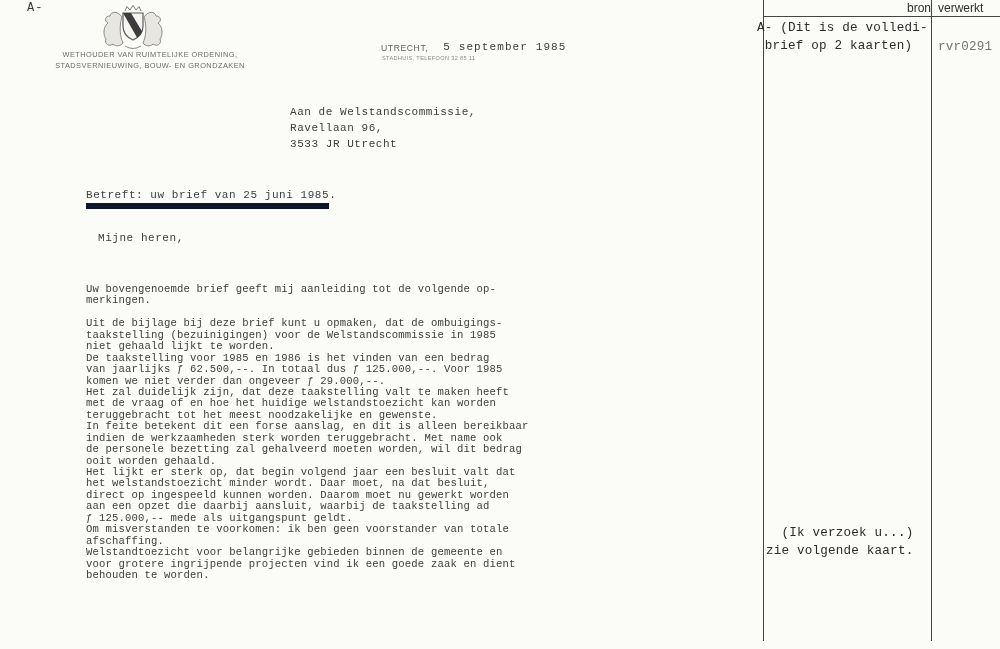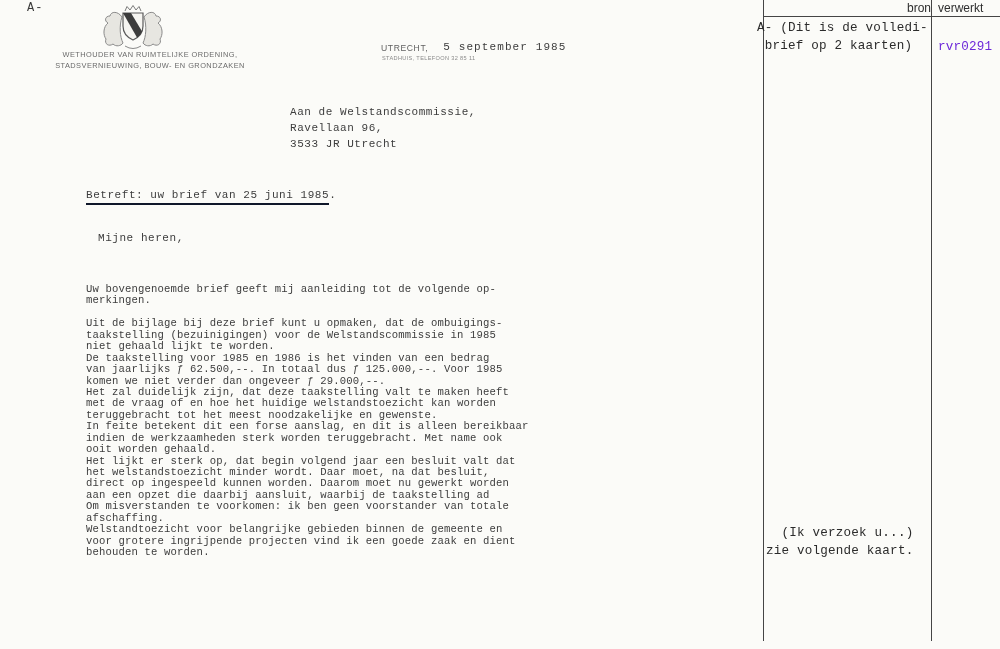--- a/index.html
+++ b/index.html
@@ -31,40 +31,40 @@
   .dateline{left:381px;top:41px;display:flex;align-items:flex-end;gap:15px;}
   .dateline .city{font-family:"Liberation Sans",sans-serif;font-size:8.6px;letter-spacing:0.6px;color:#5f5f5f;}
   .dateline .date{font-family:"Liberation Mono",monospace;font-size:11px;letter-spacing:1.1px;color:#3d3d3d;}
   .date-sub{left:382px;top:55px;font-family:"Liberation Sans",sans-serif;font-size:5.6px;letter-spacing:0.35px;color:#8a8a8a;}
 
   
   .recipient{left:290px;top:104px;font-size:11px;letter-spacing:0.55px;line-height:16px;}
 
   
   .subject{left:86px;top:189px;font-size:11px;letter-spacing:0.55px;}
-  .subject .u{border-bottom:2px solid #0f172a;padding-bottom:1.5px;}
+  .subject .u{border-bottom:6px solid #0f172a;padding-bottom:1.5px;}
 
   
   .salutation{left:86px;top:232px;font-size:11px;letter-spacing:0.55px;padding-left:12px;}
 
   
   .body-block{left:86px;top:284px;font-size:10.6px;letter-spacing:0.15px;}
   .body-block .ln{height:11.45px;line-height:11.45px;}
 
   
   .vline{top:0;width:1px;height:641px;background:#454545;}
   .vline.left{left:763px;}
   .vline.mid{left:931px;}
   .hline{left:763px;top:16px;width:237px;height:1px;background:#454545;}
   .col-header{top:1px;font-family:"Liberation Sans",sans-serif;font-size:12px;color:#2e2e2e;}
   .col-header.bron{left:763px;width:168px;text-align:right;}
   .col-header.verwerkt{left:938px;}
   .margin-note{font-size:12.6px;letter-spacing:0.2px;line-height:17.5px;color:#2b2b2b;}
   .note-top{left:757px;top:20px;}
-  .verwerkt-code{left:938px;top:40px;font-size:12.6px;letter-spacing:0.2px;color:#6d28d9;}
+  .verwerkt-code{left:938px;top:40px;font-size:12.6px;letter-spacing:0.2px;color:#737373;}
   .note-bottom{left:766px;top:525px;text-align:right;}
 </style>
 </head>
 <body>
 
 <div class="abs corner-mark">A-</div>
 
 <div class="abs logo">
   <svg width="66" height="48" viewBox="0 0 66 48" xmlns="http://www.w3.org/2000/svg">
     <defs>
@@ -118,25 +118,27 @@
     <div class="ln">taakstelling (bezuinigingen) voor de Welstandscommissie in 1985</div>
     <div class="ln">niet gehaald lijkt te worden.</div>
     <div class="ln">De taakstelling voor 1985 en 1986 is het vinden van een bedrag</div>
     <div class="ln">van jaarlijks ƒ 62.500,--. In totaal dus ƒ 125.000,--. Voor 1985</div>
     <div class="ln">komen we niet verder dan ongeveer ƒ 29.000,--.</div>
     <div class="ln">Het zal duidelijk zijn, dat deze taakstelling valt te maken heeft</div>
     <div class="ln">met de vraag of en hoe het huidige welstandstoezicht kan worden</div>
     <div class="ln">teruggebracht tot het meest noodzakelijke en gewenste.</div>
     <div class="ln">In feite betekent dit een forse aanslag, en dit is alleen bereikbaar</div>
     <div class="ln">indien de werkzaamheden sterk worden teruggebracht. Met name ook</div>
+    <div class="ln">de personele bezetting zal gehalveerd moeten worden, wil dit bedrag</div>
     <div class="ln">ooit worden gehaald.</div>
     <div class="ln">Het lijkt er sterk op, dat begin volgend jaar een besluit valt dat</div>
     <div class="ln">het welstandstoezicht minder wordt. Daar moet, na dat besluit,</div>
     <div class="ln">direct op ingespeeld kunnen worden. Daarom moet nu gewerkt worden</div>
     <div class="ln">aan een opzet die daarbij aansluit, waarbij de taakstelling ad</div>
+    <div class="ln">ƒ 125.000,-- mede als uitgangspunt geldt.</div>
     <div class="ln">Om misverstanden te voorkomen: ik ben geen voorstander van totale</div>
     <div class="ln">afschaffing.</div>
     <div class="ln">Welstandtoezicht voor belangrijke gebieden binnen de gemeente en</div>
     <div class="ln">voor grotere ingrijpende projecten vind ik een goede zaak en dient</div>
     <div class="ln">behouden te worden.</div>
   </div>
 
 <div class="abs vline left"></div>
 <div class="abs vline mid"></div>
 <div class="abs hline"></div>

